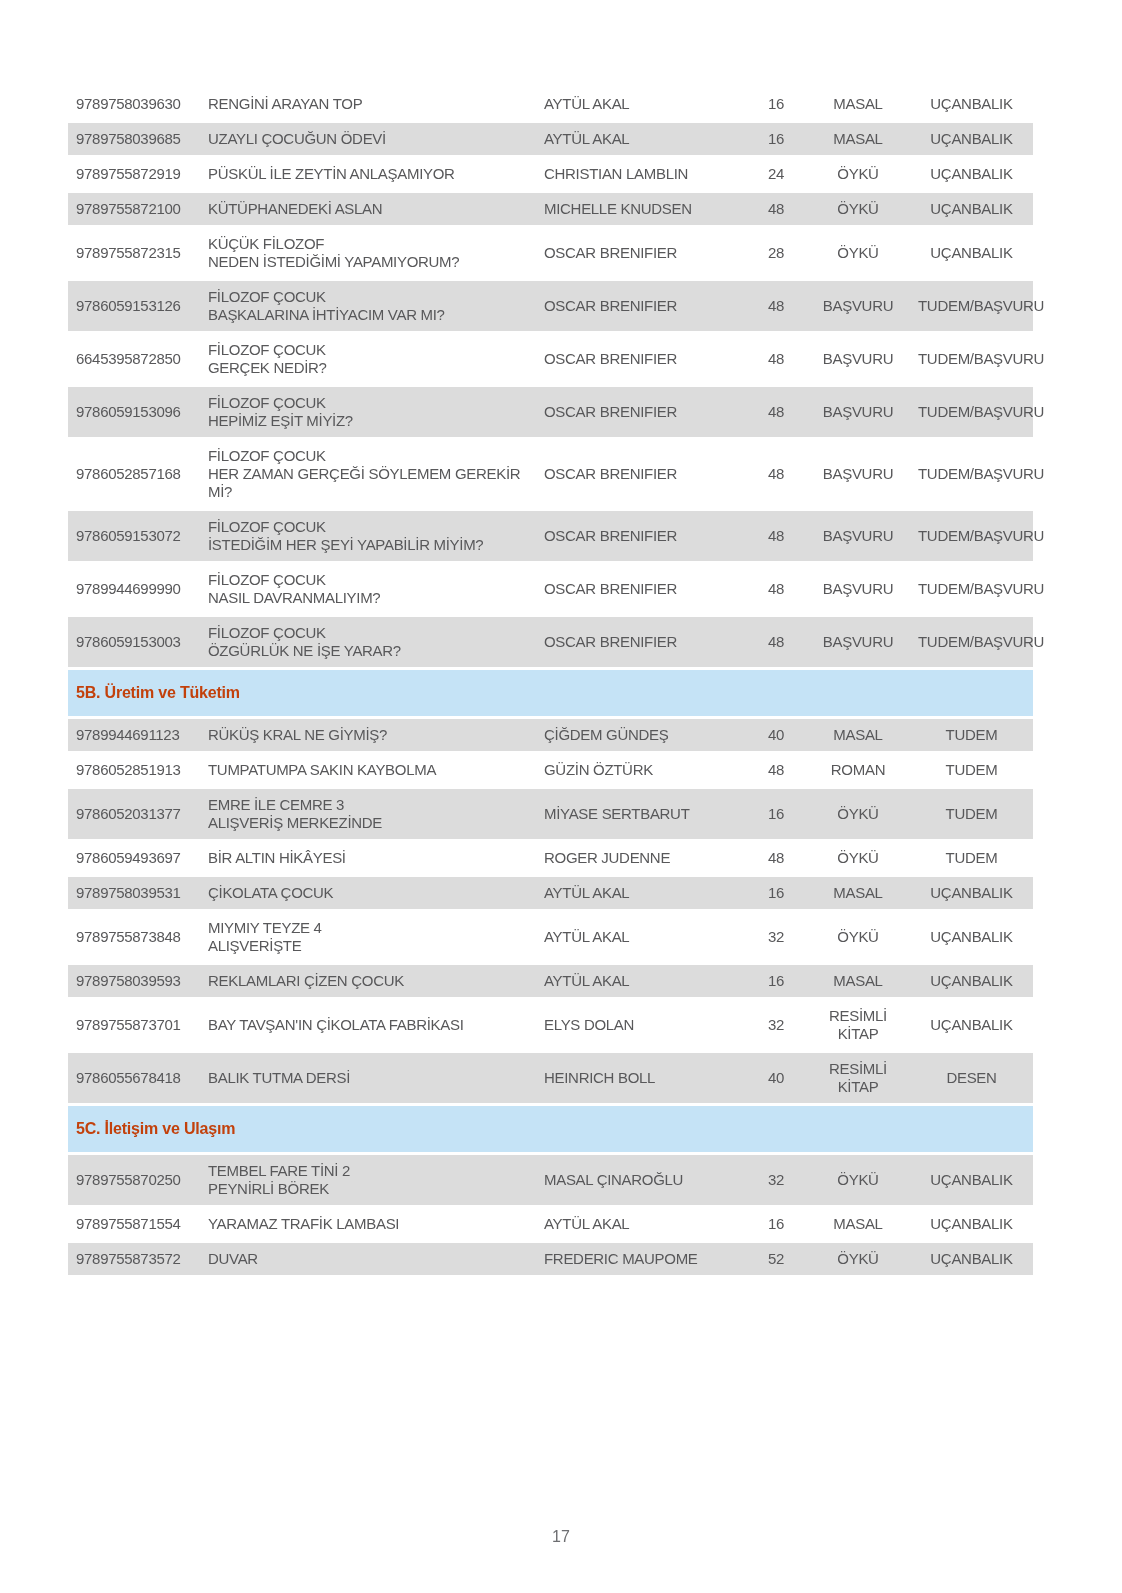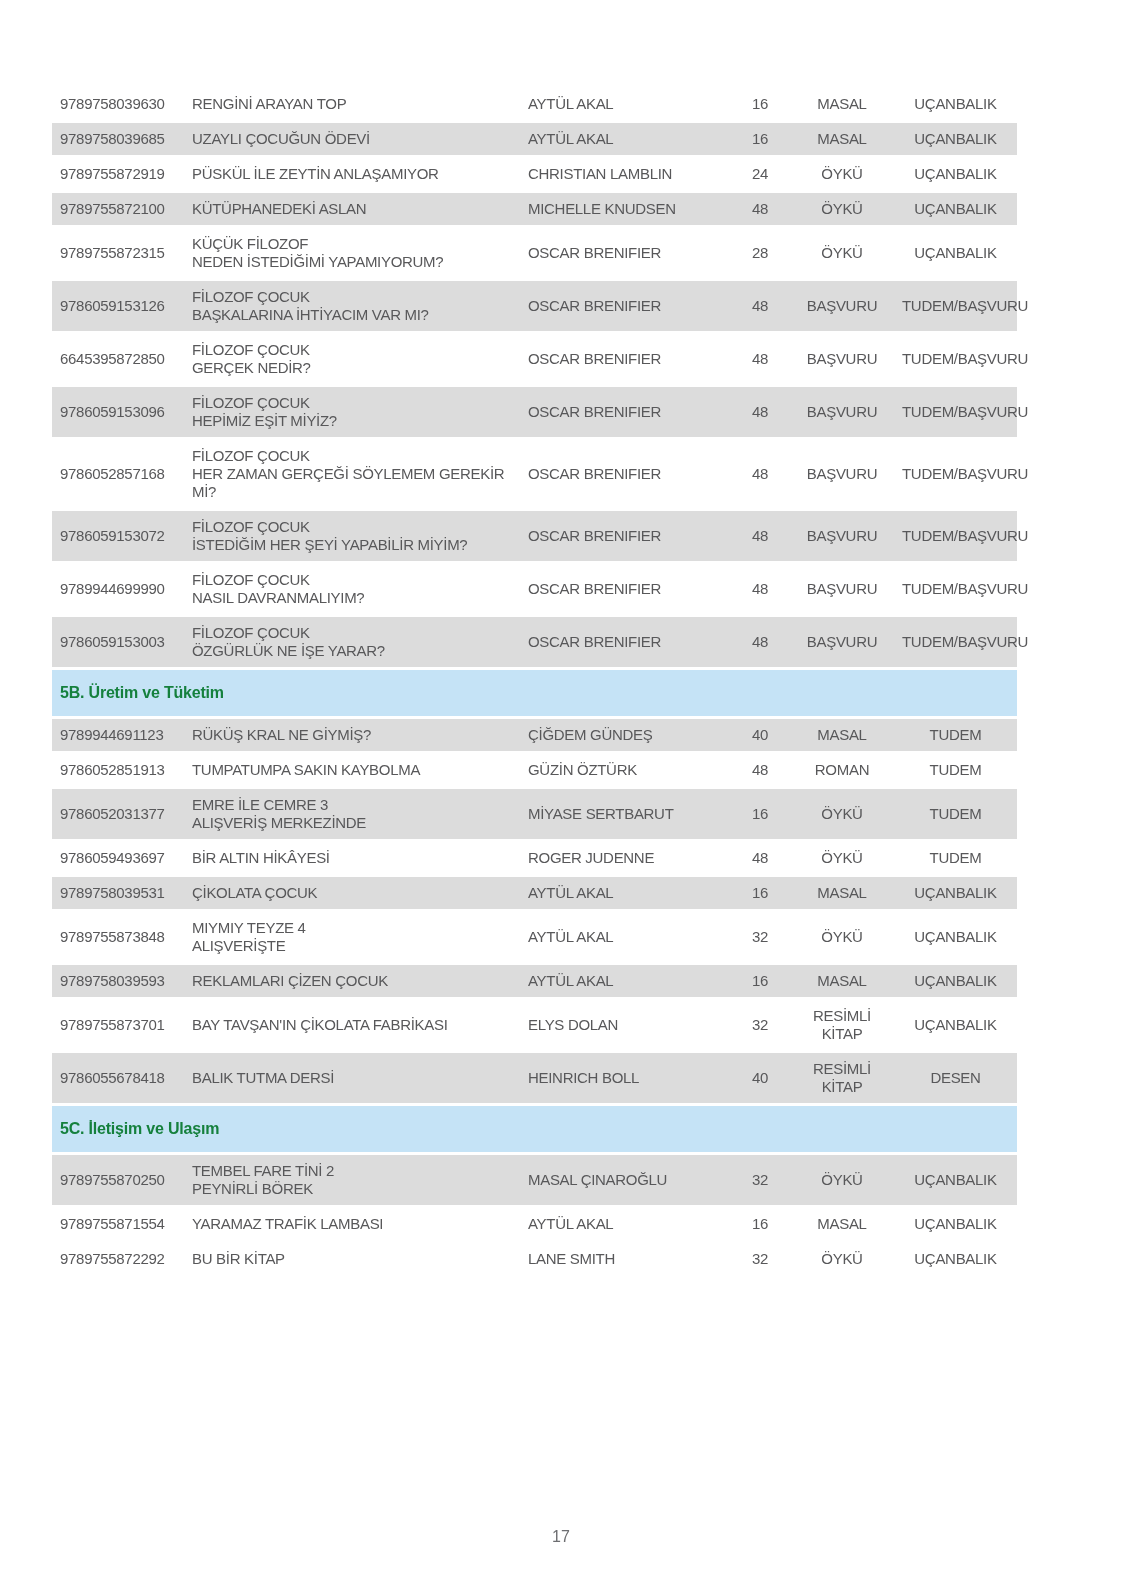--- a/index.html
+++ b/index.html
@@ -10,39 +10,39 @@
   }
   .page {
     position: relative;
     width: 1122px;
     height: 1593px;
     background: #ffffff;
     overflow: hidden;
   }
   table.catalog {
     position: absolute;
-    left: 52px;
+    left: 68px;
     top: 85px;
     width: 965px;
     border-collapse: separate;
     border-spacing: 0 3px;
     table-layout: fixed;
   }
   table.catalog td {
     font-size: 15px;
     letter-spacing: -0.3px;
     color: #58585a;
     padding: 7px 8px;
     line-height: 18px;
     vertical-align: middle;
   }
   tr.shaded td { background: #dcdcdc; }
   tr.section-row td.section-cell {
     background: #c5e3f6;
-    color: #15803d;
+    color: #c2410c;
     font-weight: bold;
     font-size: 16px;
     letter-spacing: -0.2px;
     padding: 14px 8px;
   }
   .isbn-cell      { text-align: left;  white-space: nowrap; }
   .title-cell     { text-align: left;  white-space: pre-line; }
   .author-cell    { text-align: left;  white-space: nowrap; }
   .pages-cell     { text-align: center; white-space: nowrap; }
   .category-cell  { text-align: center; }
@@ -291,26 +291,26 @@
 
   <tr>
     <td class="isbn-cell">9789755871554</td>
     <td class="title-cell">YARAMAZ TRAFİK LAMBASI</td>
     <td class="author-cell">AYTÜL AKAL</td>
     <td class="pages-cell">16</td>
     <td class="category-cell">MASAL</td>
     <td class="publisher-cell">UÇANBALIK</td>
   </tr>
 
-
-  <tr>
-    <td class="isbn-cell">9789755872292</td>
-    <td class="title-cell">BU BİR KİTAP</td>
-    <td class="author-cell">LANE SMITH</td>
-    <td class="pages-cell">32</td>
-    <td class="category-cell">ÖYKÜ</td>
-    <td class="publisher-cell">UÇANBALIK</td>
-  </tr>
+  <tr class="shaded">
+    <td class="isbn-cell">9789755873572</td>
+    <td class="title-cell">DUVAR</td>
+    <td class="author-cell">FREDERIC MAUPOME</td>
+    <td class="pages-cell">52</td>
+    <td class="category-cell">ÖYKÜ</td>
+    <td class="publisher-cell">UÇANBALIK</td>
+  </tr>
+
 
 </tbody>
   </table>
   <div class="page-number">17</div>
 </div>
 
 </body></html>

